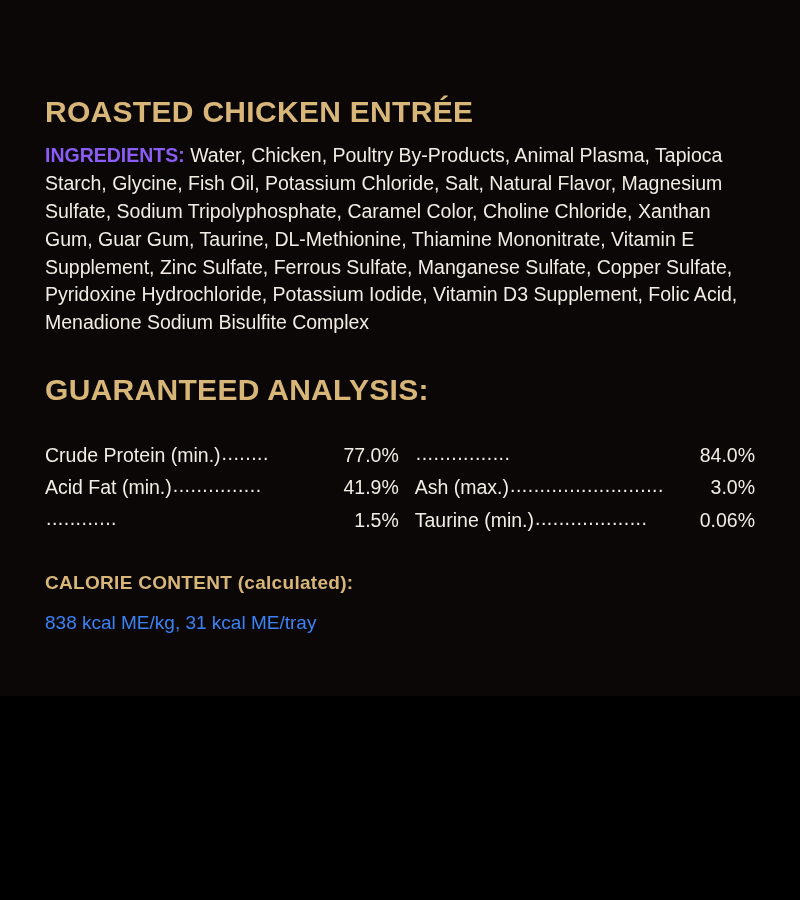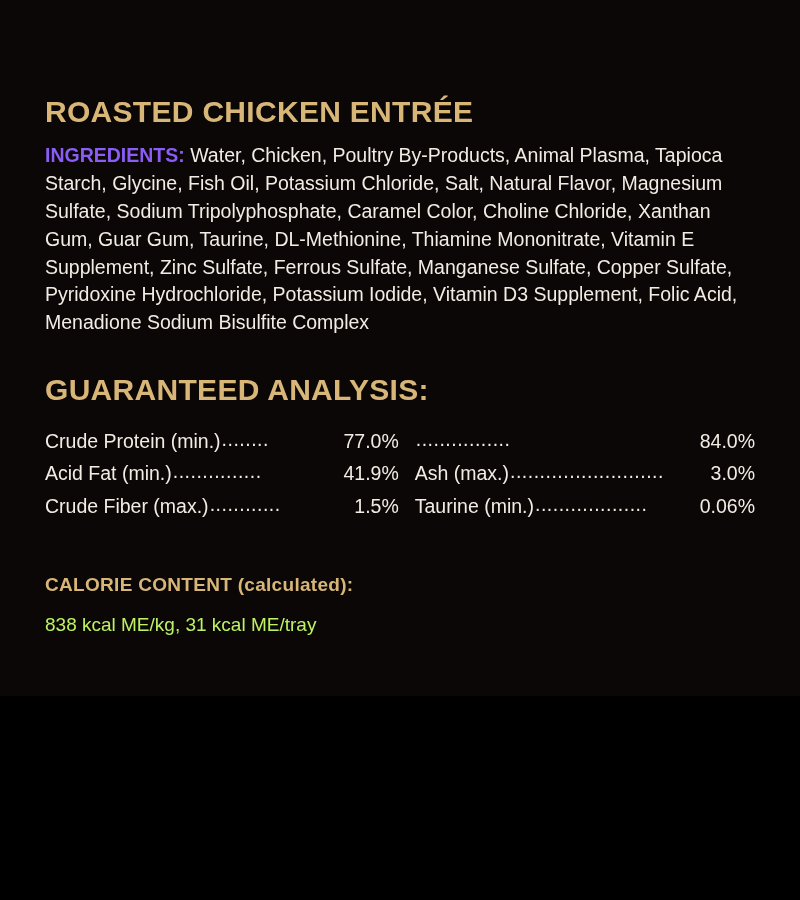--- a/index.html
+++ b/index.html
@@ -42,26 +42,26 @@
     max-width: 715px;
     margin: 0 0 36px 0;
     text-align: left;
   }
   .ingredients-block .ing-label {
     font-weight: bold;
     color: #8b5cf6;
   }
   .ga-heading {
     margin-top: 6px;
-    margin-bottom: 22px;
+    margin-bottom: 36px;
   }
   .ga-table {
     display: flex;
     gap: 16px;
-    margin-bottom: 56px;
+    margin-bottom: 40px;
   }
   .ga-col {
     display: flex;
     flex-direction: column;
     gap: 6px;
   }
   .ga-col.left {
     width: 366px;
   }
   .ga-col.right {
@@ -89,21 +89,21 @@
     position: relative;
     top: -2px;
   }
   .ga-value {
     flex: 0 0 auto;
   }
   .calorie-heading {
     margin-bottom: 16px;
   }
   .calorie-value {
-    color: #bef264;
+    color: #3b82f6;
     font-size: 19px;
     line-height: 1.4;
   }
 </style>
 </head>
 <body>
 
 <div class="label-panel">
 
   <h1 class="section-heading">ROASTED CHICKEN ENTRÉE</h1>
@@ -118,21 +118,20 @@
         <span class="ga-name">Crude  Protein  (min.)</span>
         <span class="ga-dots">........</span>
         <span class="ga-value">77.0%</span>
       </div>
       <div class="ga-row">
         <span class="ga-name">Acid  Fat  (min.)</span>
         <span class="ga-dots">...............</span>
         <span class="ga-value">41.9%</span>
       </div>
       <div class="ga-row">
-        <span class="ga-name">Crude  Fiber (max.)</span>
         <span class="ga-dots">............</span>
         <span class="ga-value">1.5%</span>
       </div>
     </div>
     <div class="ga-col right">
       <div class="ga-row">
         <span class="ga-dots">................</span>
         <span class="ga-value">84.0%</span>
       </div>
       <div class="ga-row">

